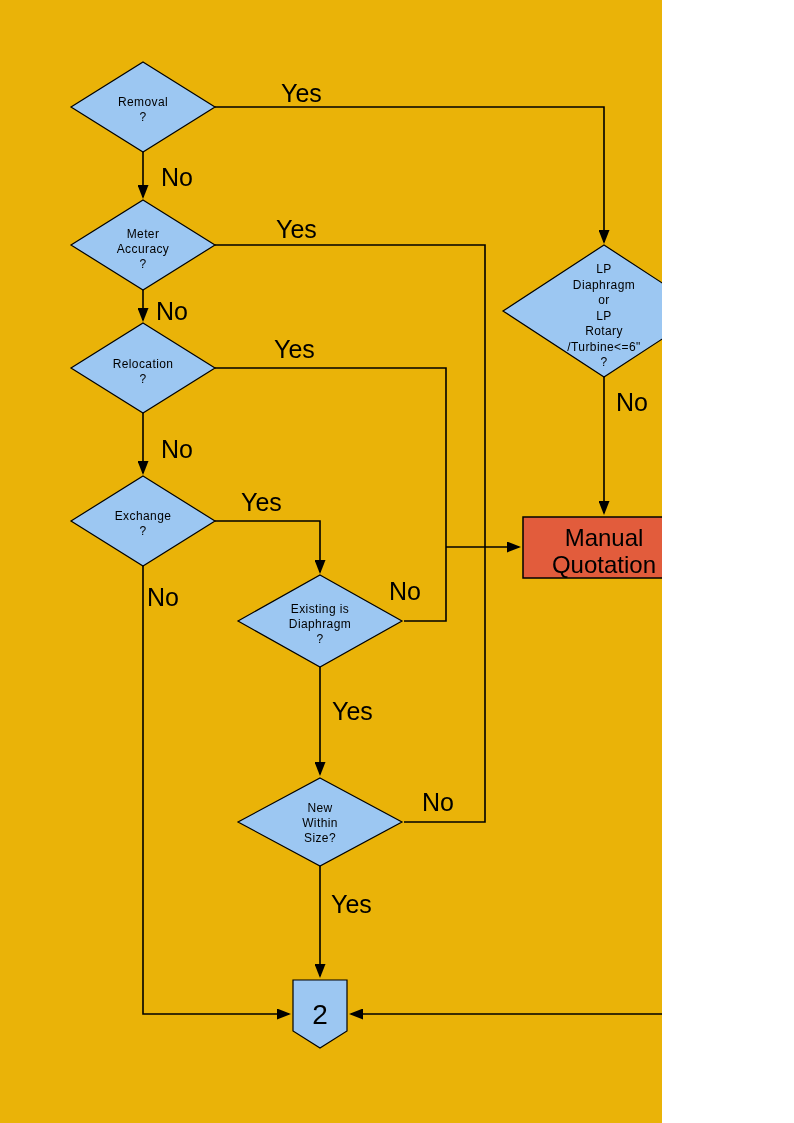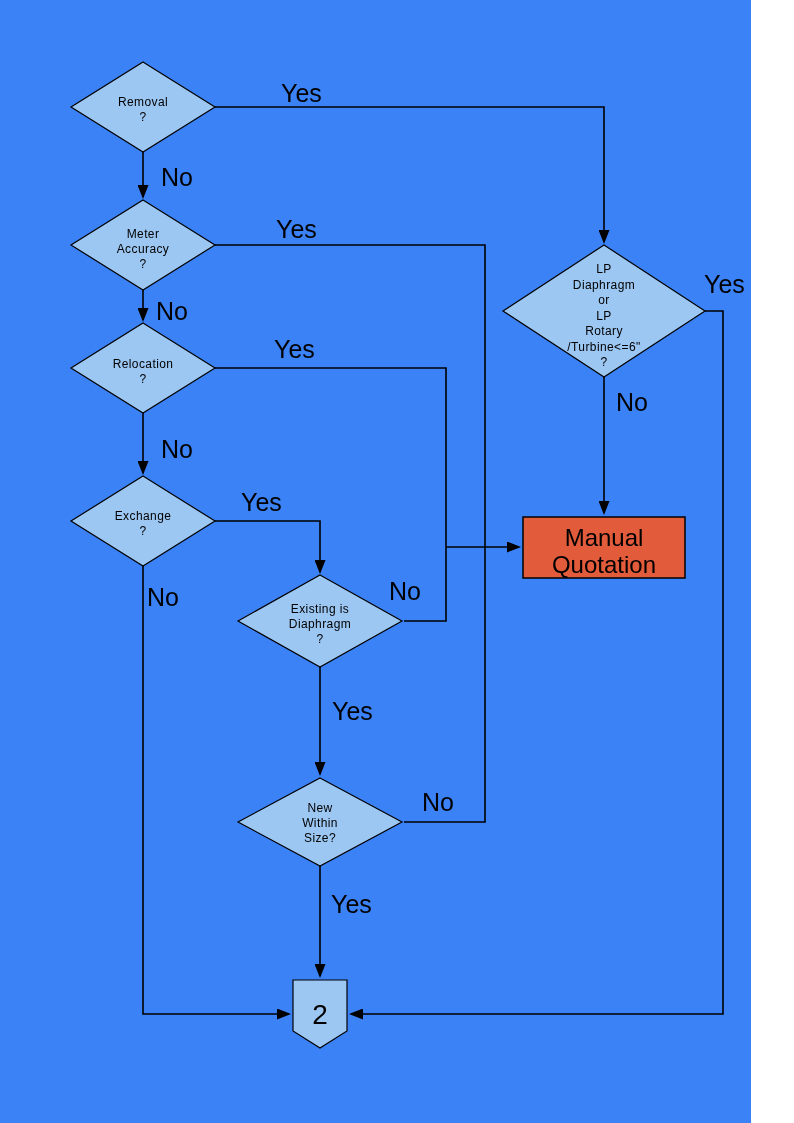--- a/index.html
+++ b/index.html
@@ -2,23 +2,23 @@
 <html><head>
 <meta charset="utf-8">
 <style>
   html, body {
     margin: 0;
     padding: 0;
     background: #ffffff;
   }
   .page {
     position: relative;
-    width: 751px;
+    width: 662px;
     height: 1123px;
-    background: #3b82f6;
+    background: #eab308;
     overflow: hidden;
     font-family: "Liberation Sans", sans-serif;
   }
   svg text {
     font-family: "Liberation Sans", sans-serif;
     fill: #000000;
   }
   .node-label {
     font-size: 12px;
     letter-spacing: 0.4px;

